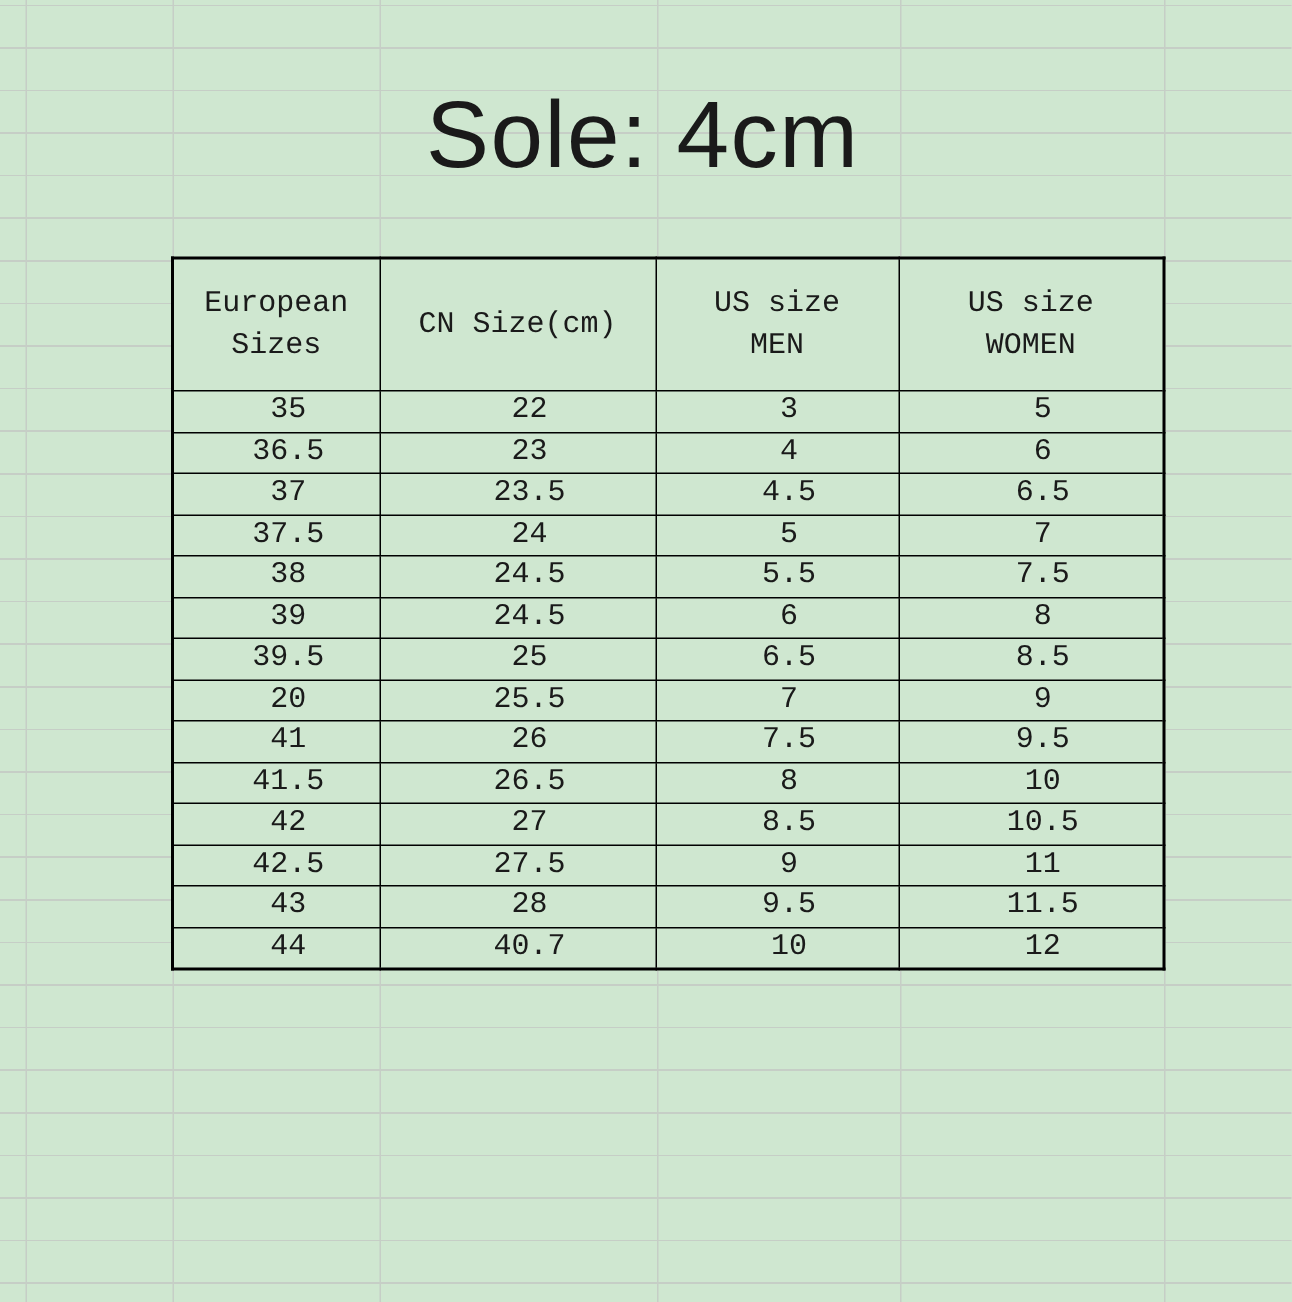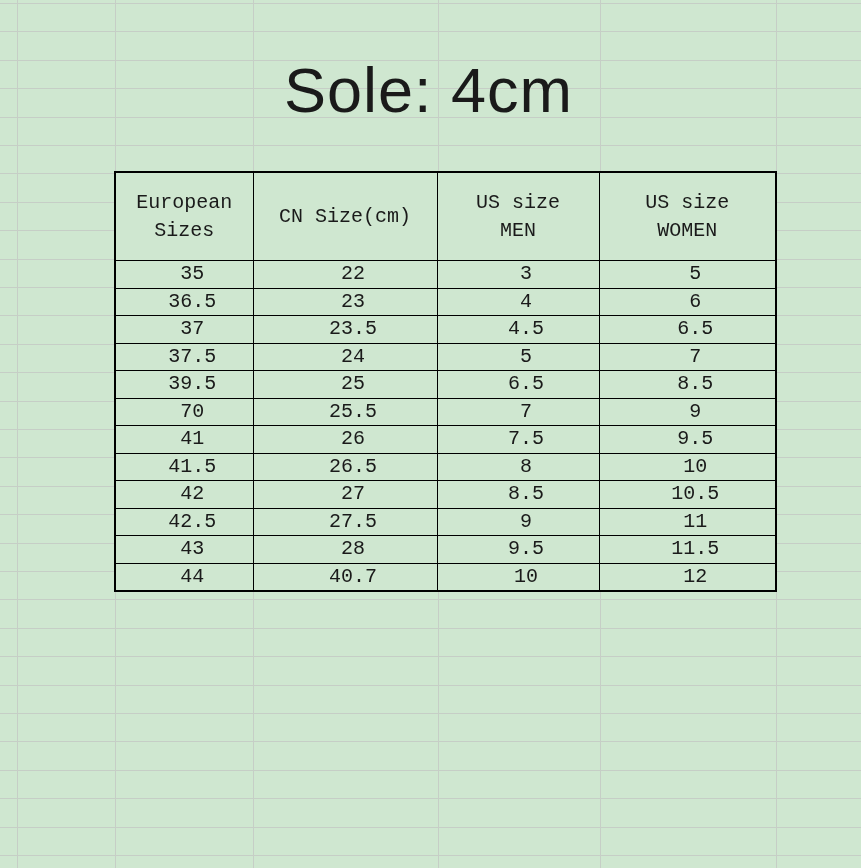--- a/index.html
+++ b/index.html
@@ -133,27 +133,39 @@
           <td>4.5</td>
           <td>6.5</td>
         </tr>
         <tr>
           <td>37.5</td>
           <td>24</td>
           <td>5</td>
           <td>7</td>
         </tr>
         <tr>
+          <td>38</td>
+          <td>24.5</td>
+          <td>5.5</td>
+          <td>7.5</td>
+        </tr>
+        <tr>
+          <td>39</td>
+          <td>24.5</td>
+          <td>6</td>
+          <td>8</td>
+        </tr>
+        <tr>
           <td>39.5</td>
           <td>25</td>
           <td>6.5</td>
           <td>8.5</td>
         </tr>
         <tr>
-          <td>70</td>
+          <td>20</td>
           <td>25.5</td>
           <td>7</td>
           <td>9</td>
         </tr>
         <tr>
           <td>41</td>
           <td>26</td>
           <td>7.5</td>
           <td>9.5</td>
         </tr>

